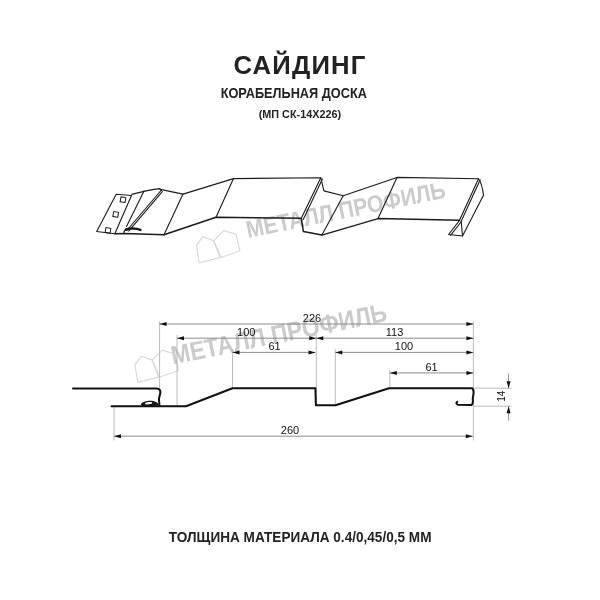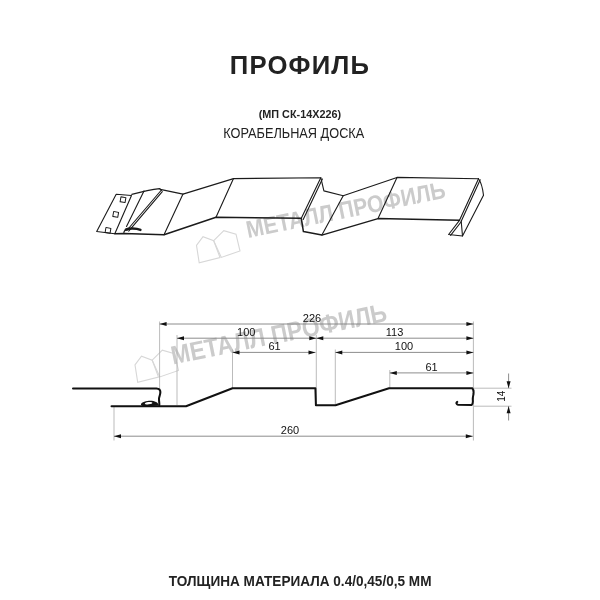--- a/index.html
+++ b/index.html
@@ -1,25 +1,25 @@
 <!DOCTYPE html>
 <html><head>
 <meta charset="utf-8">
 <style>
 html,body{margin:0;padding:0;width:600px;height:600px;background:#fff;overflow:hidden;}
 body{font-family:"Liberation Sans", sans-serif;position:relative;}
 .t1{position:absolute;left:0;right:0;top:53px;text-align:center;font-size:25.7px;line-height:1;font-weight:bold;letter-spacing:1.2px;color:#222;}
-.t2{position:absolute;left:0;right:12px;top:85.7px;text-align:center;font-size:14.6px;line-height:1;font-weight:normal;color:#222;margin-top:40px;}.t2 span{display:inline-block;transform:scaleX(.873);transform-origin:center;}
+.t2{position:absolute;left:0;right:12px;top:85.7px;text-align:center;font-size:14.6px;line-height:1;font-weight:bold;color:#222;}.t2 span{display:inline-block;transform:scaleX(.873);transform-origin:center;}
 .t3{position:absolute;left:0;right:0;top:109px;text-align:center;font-size:11.8px;line-height:1;font-weight:bold;color:#222;}.t3 span{display:inline-block;transform:scaleX(.917);transform-origin:center;}
-.t4{position:absolute;left:0;right:0;top:529.9px;text-align:center;font-size:14.5px;line-height:1;font-weight:bold;color:#222;margin-top:44px;}.t4 span{display:inline-block;transform:scaleX(.937);transform-origin:center;}
+.t4{position:absolute;left:0;right:0;top:529.9px;text-align:center;font-size:14.5px;line-height:1;font-weight:bold;color:#222;}.t4 span{display:inline-block;transform:scaleX(.937);transform-origin:center;}
 </style>
 </head>
 <body>
 
-<div class="t1">ПРОФИЛЬ</div>
+<div class="t1">САЙДИНГ</div>
 
 <div class="t2"><span>КОРАБЕЛЬНАЯ ДОСКА</span></div>
 
 <div class="t3"><span>(МП СК-14Х226)</span></div>
 
 <div class="t4"><span>ТОЛЩИНА МАТЕРИАЛА 0.4/0,45/0,5 ММ</span></div>
 <svg width="600" height="600" viewBox="0 0 600 600" style="position:absolute;left:0;top:0">
 <defs>
 <g id="mplogo" stroke="#d7d7d7" stroke-width="1.1" fill="none">
   <path d="M 196.5,245.3 L 203,236.7 L 213.7,240.7 L 220,257.5 L 199.2,262.9 Z"></path>

